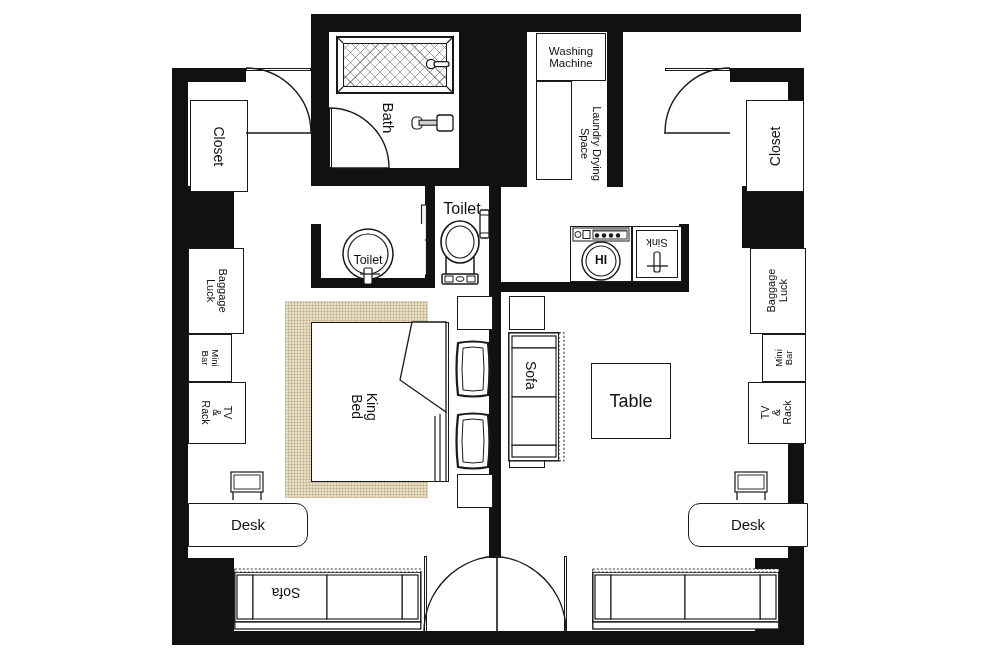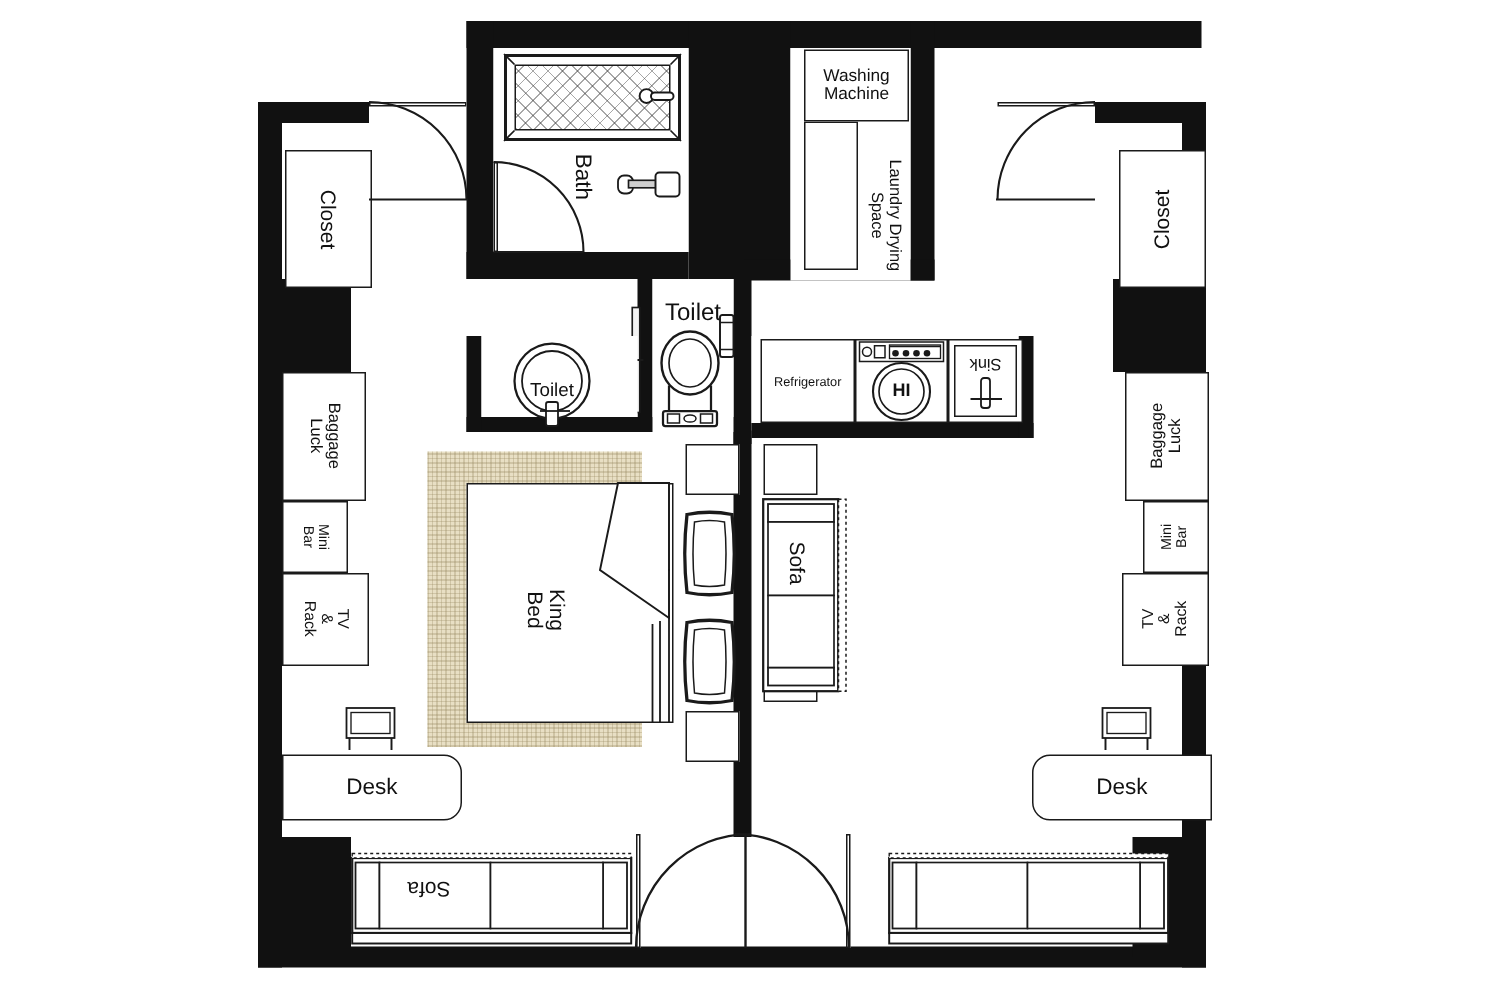--- a/index.html
+++ b/index.html
@@ -124,23 +124,20 @@
   <div class="room" style="left:321px;top:224px;width:104px;height:54px;"></div>
   <svg style="left:334px;top:228px;width:68px;height:58px;">
     <circle cx="34" cy="26" r="25" fill="#fff" stroke="#1a1a1a" stroke-width="1.5"></circle>
     <circle cx="34" cy="26" r="20" fill="#fff" stroke="#1a1a1a" stroke-width="1.2"></circle>
     <rect x="30" y="40" width="8" height="16" rx="1.5" fill="#fff" stroke="#1a1a1a" stroke-width="1.2"></rect>
     <path d="M26,46 L46,46" stroke="#1a1a1a" stroke-width="1.2"></path>
   </svg>
   <span class="lbl" style="left:339px;top:254px;width:58px;font-size:12.5px;">Toilet</span>
 
   <div class="room" style="left:501px;top:224px;width:178px;height:58px;"></div>
-  <div class="box thin" style="left:507px;top:226px;width:63px;height:56px;font-size:8.5px;">
-    <span>Refrigerator</span>
-  </div>
 
   <div class="box" style="left:570px;top:226px;width:62px;height:56px;border-width:1.5px;"></div>
   <svg style="left:573px;top:228px;width:56px;height:13px;">
     <rect x="0" y="0" width="56" height="13" fill="#fff" stroke="#1a1a1a" stroke-width="1"></rect>
     <circle cx="5" cy="6.5" r="3" fill="#fff" stroke="#1a1a1a" stroke-width="1"></circle>
     <rect x="10" y="2.5" width="7" height="8" fill="#fff" stroke="#1a1a1a" stroke-width="1"></rect>
     <rect x="20" y="2" width="34" height="9" fill="#fff" stroke="#1a1a1a" stroke-width="0.9"></rect>
     <circle cx="24" cy="7.5" r="2.2" fill="#1a1a1a"></circle>
     <circle cx="31" cy="7.5" r="2.2" fill="#1a1a1a"></circle>
     <circle cx="38" cy="7.5" r="2.2" fill="#1a1a1a"></circle>
@@ -260,20 +257,23 @@
   <svg style="left:508px;top:332px;width:58px;height:130px;">
     <rect x="0.8" y="0.8" width="50" height="128" fill="#fff" stroke="#1a1a1a" stroke-width="1.5"></rect>
     <rect x="4" y="4" width="44" height="12" fill="#fff" stroke="#1a1a1a" stroke-width="1.2"></rect>
     <rect x="4" y="113" width="44" height="12" fill="#fff" stroke="#1a1a1a" stroke-width="1.2"></rect>
     <rect x="4" y="16" width="44" height="49" fill="#fff" stroke="#1a1a1a" stroke-width="1.1"></rect>
     <rect x="4" y="65" width="44" height="48" fill="#fff" stroke="#1a1a1a" stroke-width="1.1"></rect>
     <rect x="51" y="0.8" width="5" height="128" fill="#fff" stroke="#1a1a1a" stroke-width="1" stroke-dasharray="2 2"></rect>
   </svg>
   <span class="lbl rot90" style="left:508px;top:368px;width:46px;font-size:14px;">Sofa</span>
 
+  <div class="box thin" style="left:591px;top:363px;width:80px;height:76px;">
+    <span style="font-size:18px;">Table</span>
+  </div>
 
   <svg style="left:234px;top:569px;width:190px;height:62px;">
     <rect x="0.8" y="3" width="186" height="50" fill="#fff" stroke="#1a1a1a" stroke-width="1.5"></rect>
     <rect x="3" y="6" width="16" height="44" fill="#fff" stroke="#1a1a1a" stroke-width="1.2"></rect>
     <rect x="168" y="6" width="16" height="44" fill="#fff" stroke="#1a1a1a" stroke-width="1.2"></rect>
     <rect x="19" y="6" width="74" height="44" fill="#fff" stroke="#1a1a1a" stroke-width="1.1"></rect>
     <rect x="93" y="6" width="75" height="44" fill="#fff" stroke="#1a1a1a" stroke-width="1.1"></rect>
     <rect x="0.8" y="53" width="186" height="7" fill="#fff" stroke="#1a1a1a" stroke-width="1.3"></rect>
     <rect x="0.8" y="0" width="186" height="3" fill="#fff" stroke="#1a1a1a" stroke-width="0.9" stroke-dasharray="2 2"></rect>
   </svg>

